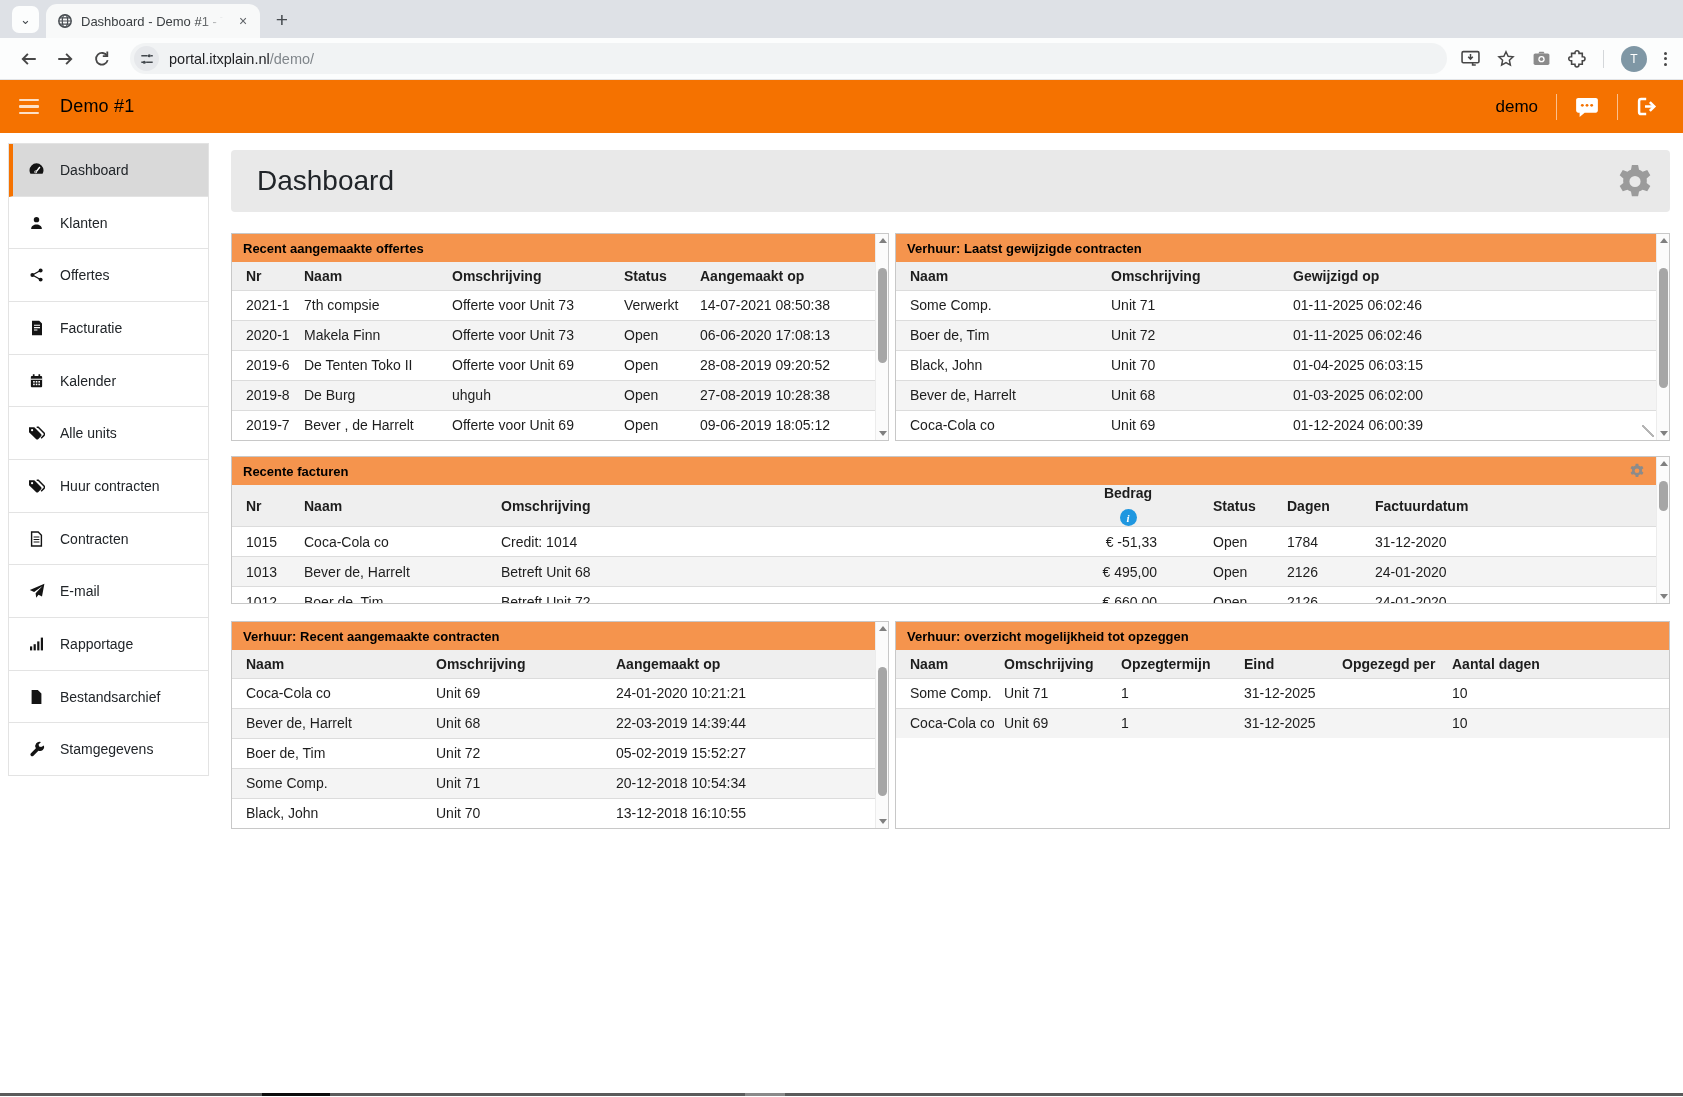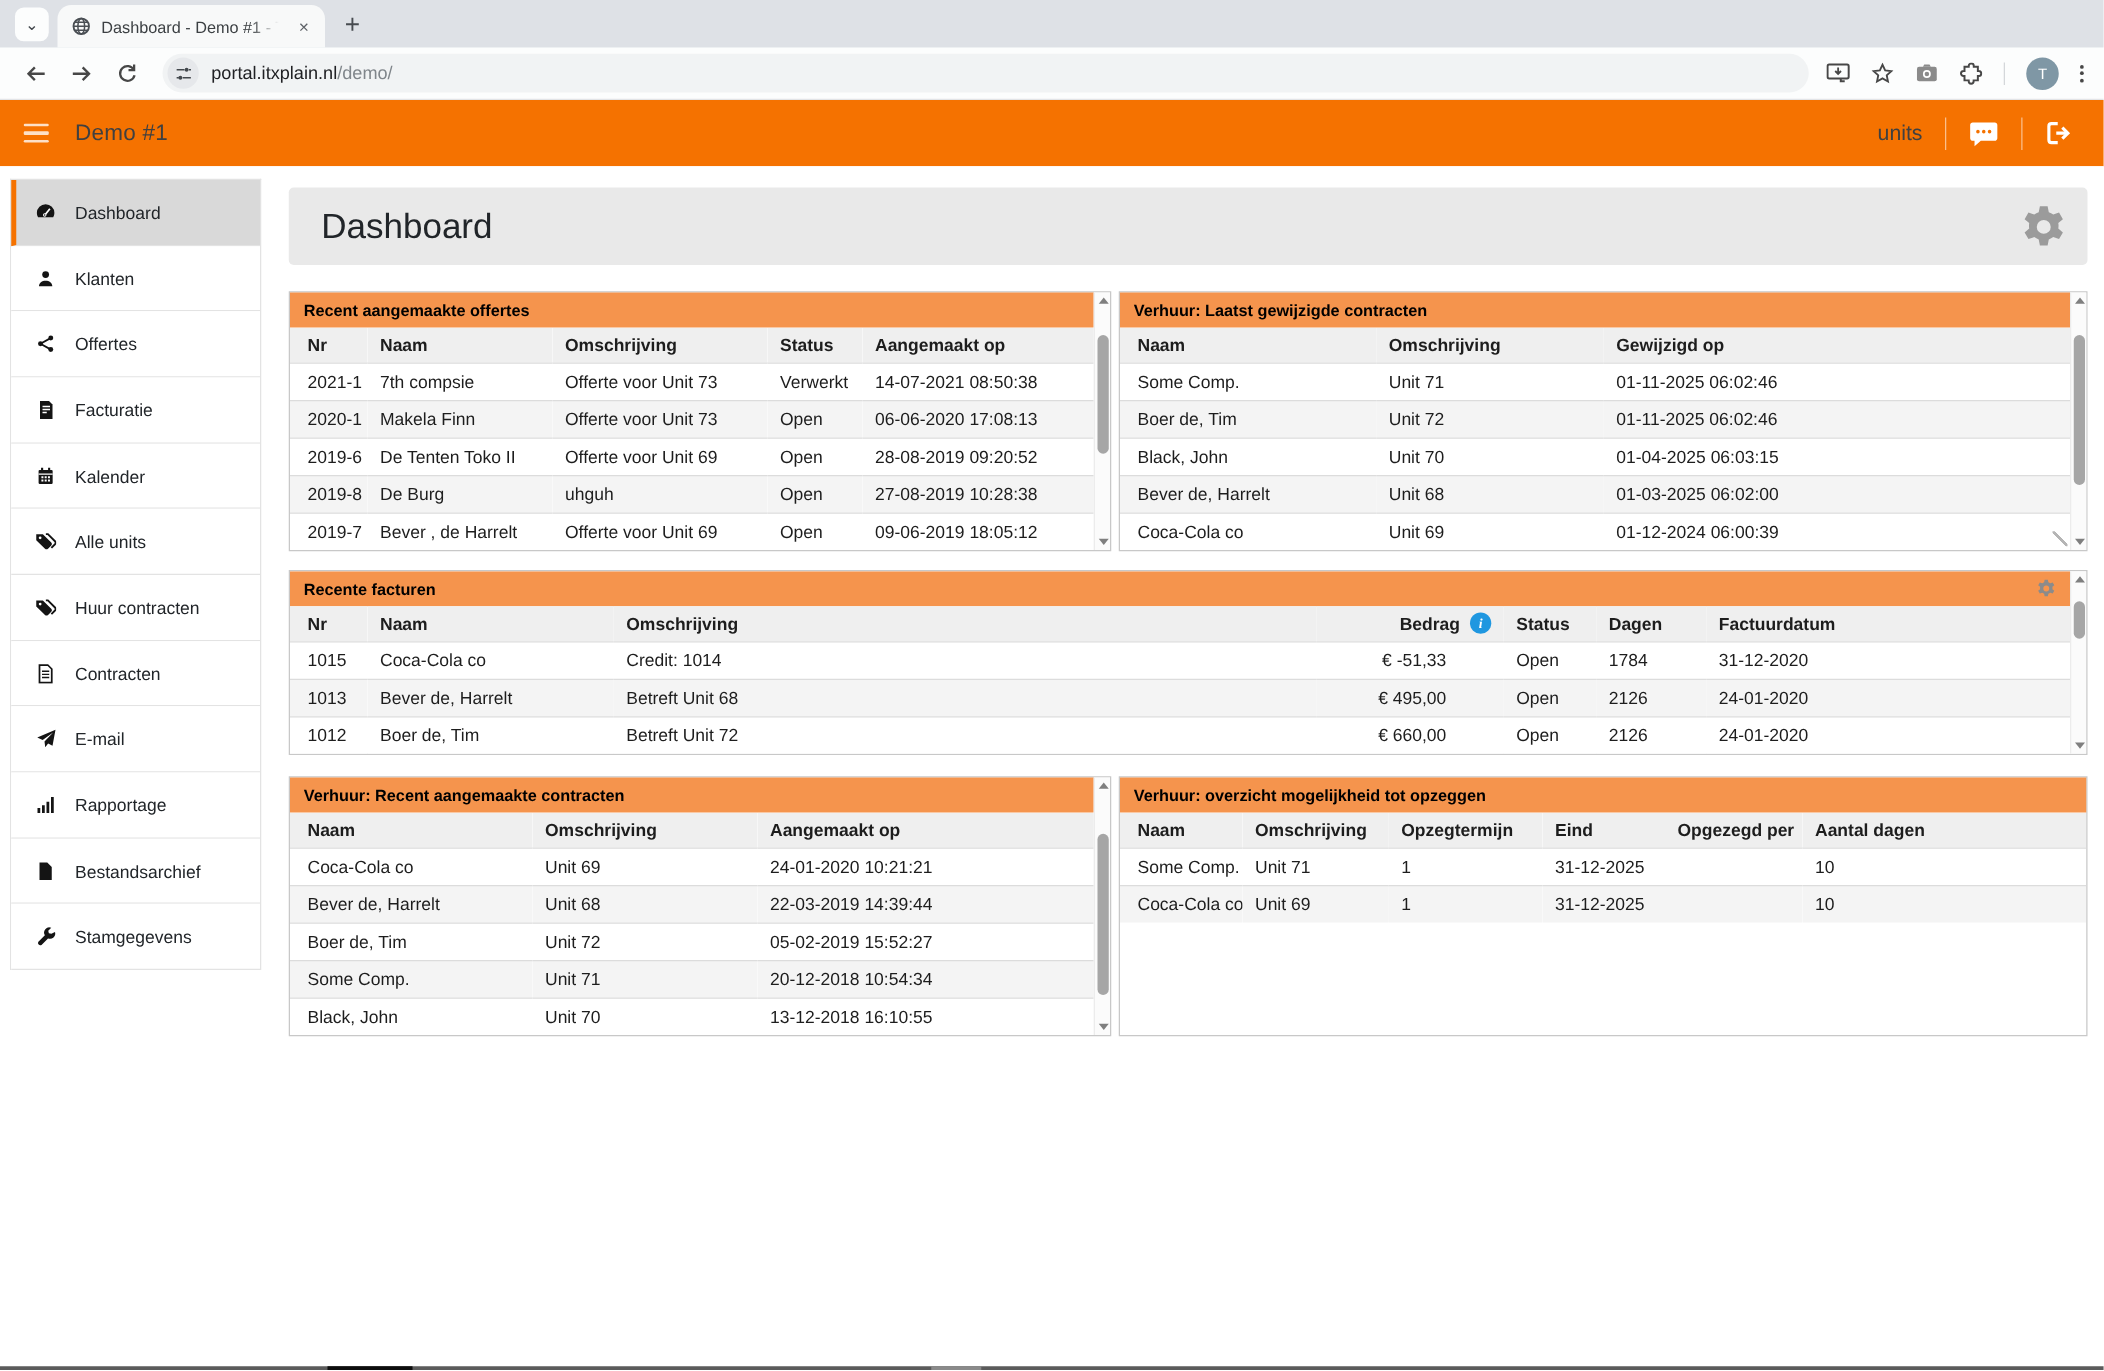--- a/index.html
+++ b/index.html
@@ -24,21 +24,21 @@
   .tune-badge { width:25px; height:25px; border-radius:50%; background:#e6e8eb; display:flex; align-items:center; justify-content:center; margin-right:10px; }
   .url { font-size:14.5px; color:#202124; }
   .url .path { color:#80868b; }
   .tb-right { display:flex; align-items:center; gap:17px; padding-right:6px; }
   .tb-sep { width:1px; height:18px; background:#d4d7da; }
   .avatar { width:26px; height:26px; border-radius:50%; background:#7f97a5; color:#fff; font-size:12px; display:flex; align-items:center; justify-content:center; }
   .kebab { color:#474747; font-size:16px; letter-spacing:0; line-height:5px; display:flex; flex-direction:column; align-items:center; gap:2.5px;}
   .kebab i { width:3px; height:3px; background:#474747; border-radius:50%; display:block; }
 
   
-  .appbar { height:53px; background:#f57200; display:flex; align-items:center; padding:0 24px 0 15px; color:#404040;justify-content:flex-end; }
+  .appbar { height:53px; background:#f57200; display:flex; align-items:center; padding:0 24px 0 15px; color:#000000;justify-content:flex-end; }
   .burger { display:flex; flex-direction:column; gap:4px; margin-right:17px; padding:4px; }
   .burger i { width:20px; height:2.6px; background:rgba(255,255,255,.78); border-radius:1px; display:block; }
   .app-title { font-size:18px; font-weight:500; letter-spacing:.2px; }
   .appbar-right { margin-left:auto; display:flex; align-items:center; }
   .app-user { font-size:17px; }
   .app-sep { width:1px; height:26px; background:rgba(255,255,255,.55); margin:0 18px; }
 
   
   .content { display:flex; height:960px; background:#fff; }
   .sidebar { width:201px; margin:10px 0 0 8px; height:633px; display:flex; flex-direction:column;
@@ -65,21 +65,21 @@
   .facturen-panel { margin-top:15px; height:148px; overflow:hidden; }
 
   table { border-collapse:collapse; table-layout:fixed; width:calc(100% - 13px); font-size:14px; color:#1d1d1d; }
   table.noscroll { width:100%; }
   th,td { text-align:left; padding:0 10px; white-space:nowrap; overflow:hidden; font-weight:normal; }
   th { background:#efefef; font-weight:bold; height:28px; }
   td { height:30px; }
   td:first-child, th:first-child { padding-left:14px; }
   tbody tr { border-top:1px solid #dcdcdc; background:#fff; }
   tbody tr:nth-child(even) { background:#f4f4f4; }
-  .amount-h > div { display:flex; justify-content:flex-end; align-items:center; gap:8px; }
+  .amount-h > div { display:flex; justify-content:flex-end; align-items:center; gap:8px;flex-direction:column; }
   td.amount { text-align:right; padding-right:46px; }
   .info-ic { width:17px; height:17px; border-radius:50%; background:#1f97e0; color:#fff; font-size:11px; font-weight:bold;
     display:inline-flex; align-items:center; justify-content:center; font-family:"Liberation Serif", serif; font-style:italic; }
 
   
   .vscroll { position:absolute; top:0; right:0; bottom:0; width:13px; background:#fbfbfb; border-left:1px solid #ececec; }
   .sb-up, .sb-down { position:absolute; left:2.5px; width:0; height:0; border-left:4px solid transparent; border-right:4px solid transparent; }
   .sb-up { top:4px; border-bottom:5px solid #7f7f7f; }
   .sb-down { bottom:4px; border-top:5px solid #7f7f7f; }
   .sb-thumb { position:absolute; left:2px; width:9px; background:#a6a6a6; border-radius:5px; }
@@ -176,21 +176,21 @@
 </div>
 
 <div class="appbar">
   <span class="burger">
       <i></i>
       <i></i>
       <i></i>
     </span>
   <span class="app-title">Demo #1</span>
   <div class="appbar-right">
-    <span class="app-user">units</span>
+    <span class="app-user">demo</span>
     <span class="app-sep"></span>
     <span>
       <svg width="24" height="22" viewBox="0 0 18 17">
           <path fill="#fff" d="M2.2 1.5h13.6c.9 0 1.6.7 1.6 1.6v8.2c0 .9-.7 1.6-1.6 1.6H7.2l-3.9 3.3v-3.3H2.2c-.9 0-1.6-.7-1.6-1.6V3.1c0-.9.7-1.6 1.6-1.6z"></path>
           <circle cx="5.4" cy="7.2" r="1.1" fill="#f57200"></circle>
           <circle cx="9" cy="7.2" r="1.1" fill="#f57200"></circle>
           <circle cx="12.6" cy="7.2" r="1.1" fill="#f57200"></circle>
         </svg>
     </span>
     <span class="app-sep"></span>

